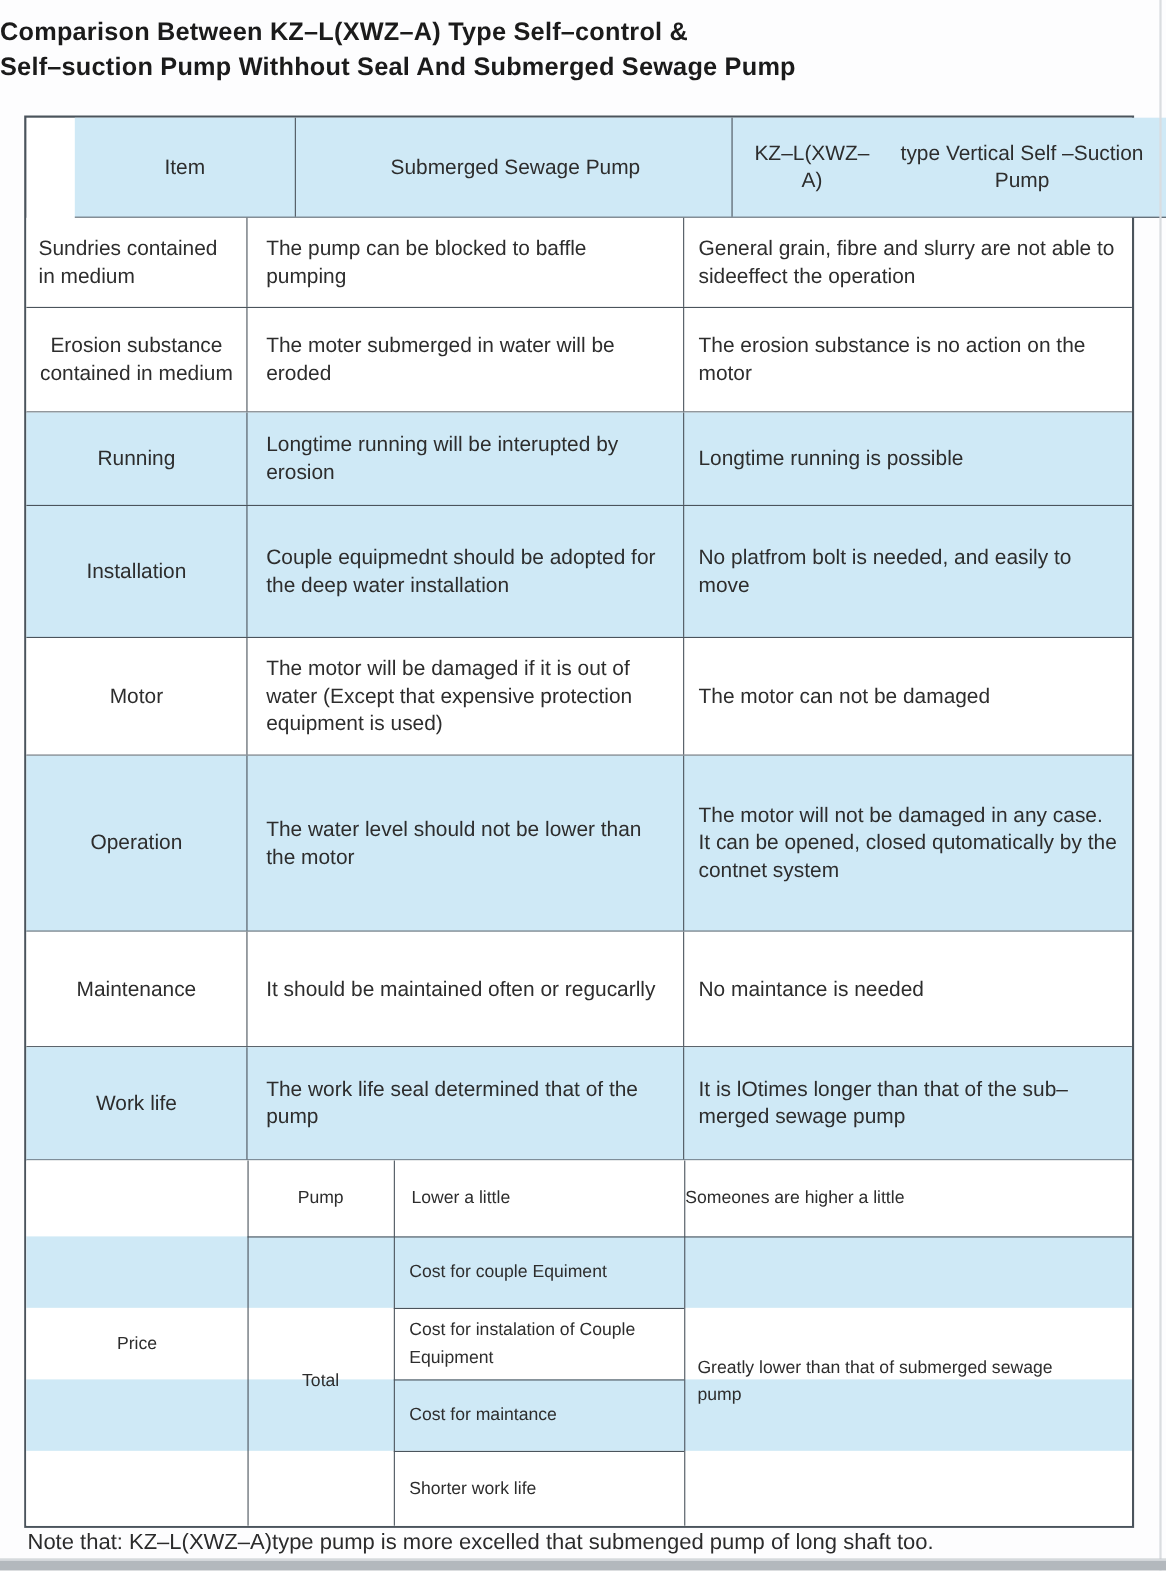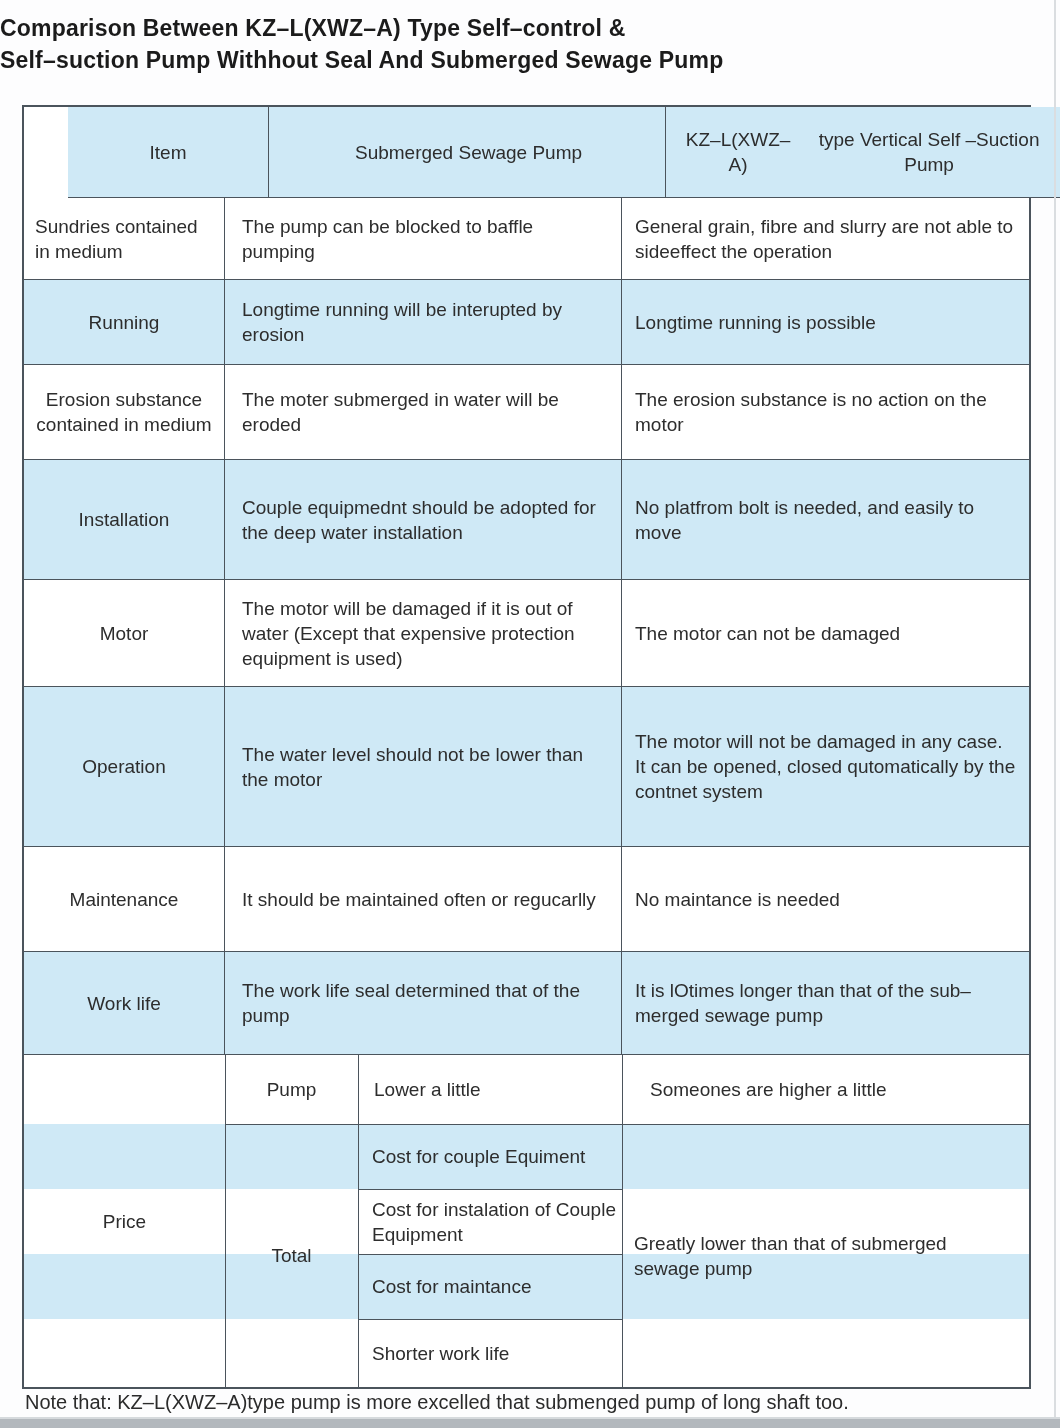--- a/index.html
+++ b/index.html
@@ -47,21 +47,21 @@
   .price{
     position:relative;height:332px;width:100%;
     box-sizing:border-box;background:#ffffff;
   }
   .stripe{position:absolute;left:0;width:100%;}
   .s-blue{background:#cfe9f6;}
   .vline{position:absolute;top:0;bottom:0;width:1px;background:#4b545c;}
   .hline{position:absolute;height:1px;background:#4b545c;}
   .pcell{
     position:absolute;display:flex;align-items:center;
-    font-size:19px;line-height:25px;box-sizing:border-box;
+    font-size:16px;line-height:25px;box-sizing:border-box;
   }
   .pcenter{justify-content:center;text-align:center;}
   .note{
     position:absolute;left:25px;top:1391px;width:1010px;
     font-size:20px;color:#2b2b2b;
   }
   .bottom-bar{
     position:absolute;left:0;bottom:0;width:100%;height:9px;
     background:#b3b8bd;border-top:2px solid #d6dadd;
   }
@@ -90,30 +90,30 @@
         <div>type Vertical Self –Suction Pump</div>
       </div>
     </div>
 
     <div class="row white" style="height:82px">
       <div class="c1 left">Sundries contained in medium</div>
       <div class="c2">The pump can be blocked to baffle pumping</div>
       <div class="c3">General grain, fibre and slurry are not able to sideeffect the operation</div>
     </div>
 
+    <div class="row white" style="height:95px">
+      <div class="c1">Erosion substance contained in medium</div>
+      <div class="c2">The moter submerged in water will be eroded</div>
+      <div class="c3">The erosion substance is no action on the motor</div>
+    </div>
+
     <div class="row blue" style="height:85px">
       <div class="c1">Running</div>
       <div class="c2">Longtime running will be interupted by erosion</div>
       <div class="c3">Longtime running is possible</div>
-    </div>
-
-    <div class="row white" style="height:95px">
-      <div class="c1">Erosion substance contained in medium</div>
-      <div class="c2">The moter submerged in water will be eroded</div>
-      <div class="c3">The erosion substance is no action on the motor</div>
     </div>
 
     <div class="row blue" style="height:120px">
       <div class="c1">Installation</div>
       <div class="c2">Couple equipmednt should be adopted for the deep water installation</div>
       <div class="c3">No platfrom bolt is needed, and easily to move</div>
     </div>
 
     <div class="row white" style="height:107px">
       <div class="c1">Motor</div>
@@ -154,21 +154,21 @@
       <div class="hline" style="top:134px;left:334px;width:264px"></div>
       <div class="hline" style="top:199px;left:334px;width:264px"></div>
       <div class="hline" style="top:264px;left:334px;width:264px"></div>
 
       <div class="pcell pcenter" style="left:0;top:0;width:201px;height:332px">Price</div>
 
       <div class="pcell pcenter" style="left:201px;top:0;width:133px;height:69px">Pump</div>
 
       <div class="pcell" style="left:334px;top:0;width:264px;height:69px;padding-left:16px">Lower a little</div>
 
-      <div class="pcell" style="left:598px;top:0;width:407px;height:69px;padding-left:28px">Someones are higher a little</div>
+      <div class="pcell" style="left:598px;top:0;width:407px;height:69px;padding-left:1px">Someones are higher a little</div>
 
       <div class="pcell" style="left:334px;top:69px;width:264px;height:65px;padding-left:14px">Cost for couple Equiment</div>
 
       <div class="pcell pcenter" style="left:201px;top:69px;width:133px;height:263px">Total</div>
       <div class="pcell" style="left:334px;top:134px;width:264px;height:65px;padding-left:14px">Cost for instalation of Couple Equipment</div>
       <div class="pcell" style="left:334px;top:199px;width:264px;height:65px;padding-left:14px">Cost for maintance</div>
       <div class="pcell" style="left:334px;top:264px;width:264px;height:68px;padding-left:14px">Shorter work life</div>
 
       <div class="pcell" style="left:598px;top:69px;width:407px;height:263px;padding-left:12px;padding-right:44px">Greatly lower than that of submerged sewage pump</div>
     </div>

